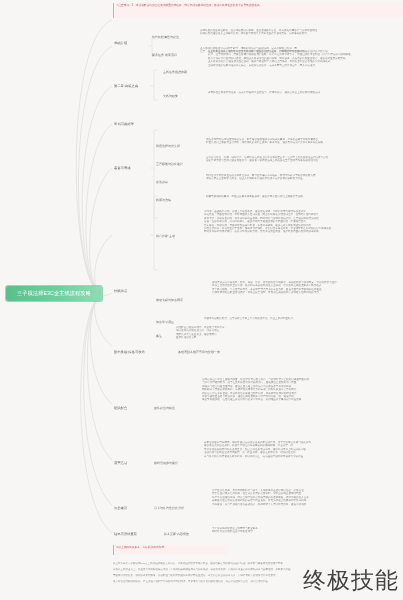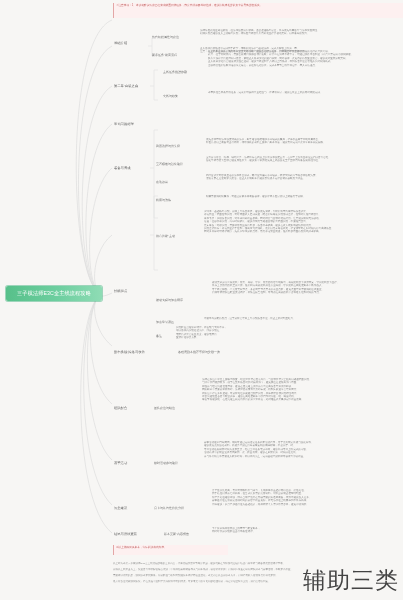--- a/index.html
+++ b/index.html
@@ -312,15 +312,15 @@
 
   <div class="hl" style="left:113px;top:545px;width:110px;height:8px;">※以上流程仅供参考，实际以游戏内为准。</div>
 
   <div class="footer" style="left:113px;top:559px;width:287px;height:38px;">
     <p>以上即为本次三子棋法师E3C全主线流程攻略的全部内容，整体流程按照章节顺序推进，建议玩家在实际游玩过程中结合自身等级与装备情况灵活调整节奏。</p>
     <p>前期以主线推进为主，快速提升等级解锁核心玩法；中期开始兼顾装备养成与副本挑战，稳定积累资源；后期则应将重心转向团队副本与赛季活动，争取更高收益。</p>
     <p>需要特别说明的是，游戏版本更新频繁，部分数值与机制可能随版本调整而发生变化，本文内容以当前版本为准，后续若有较大改动将另行补充更新。</p>
     <p>最后祝各位玩家游戏愉快，若在流程中遇到卡关或机制不明的情况，可参考文中的常见问题处理部分，或在评论区留言交流，我们会尽快回复。</p>
   </div>
 
-  <div class="watermark">辅助三类</div>
+  <div class="watermark">终极技能</div>
 
 </div>
 
 </body></html>

